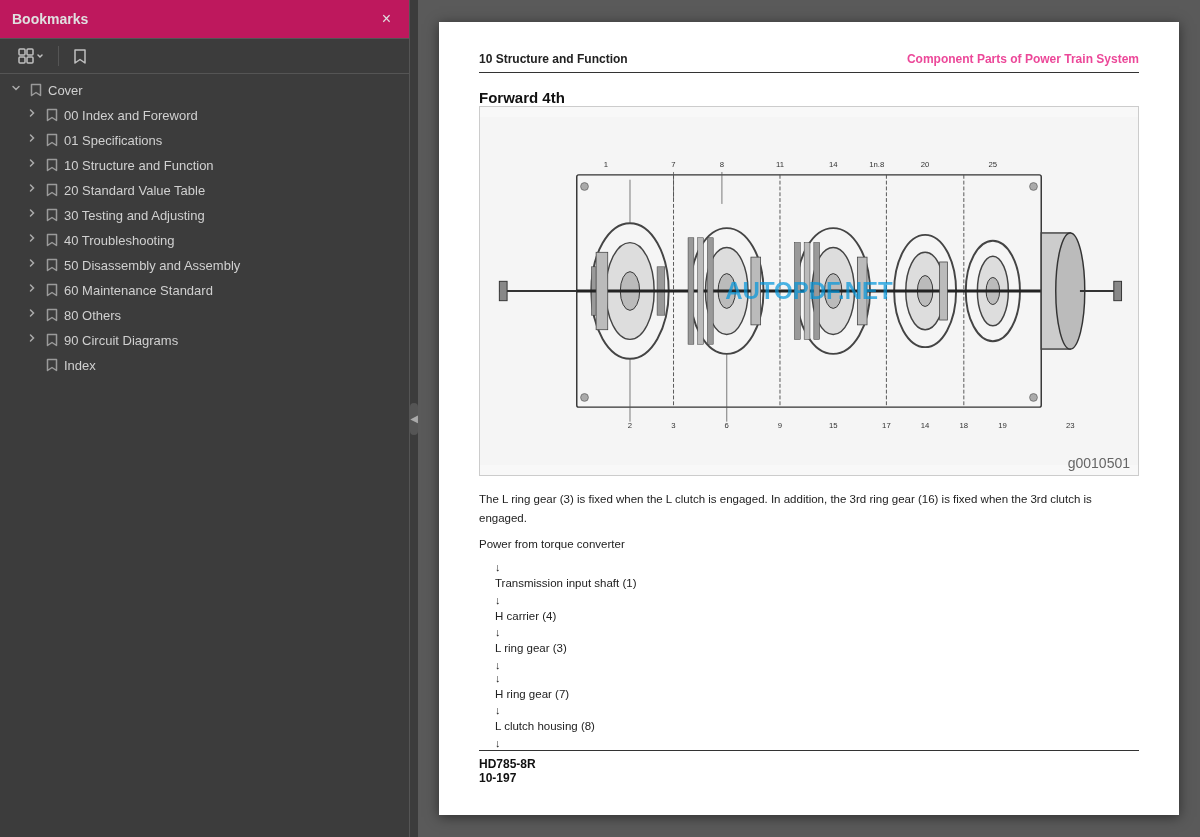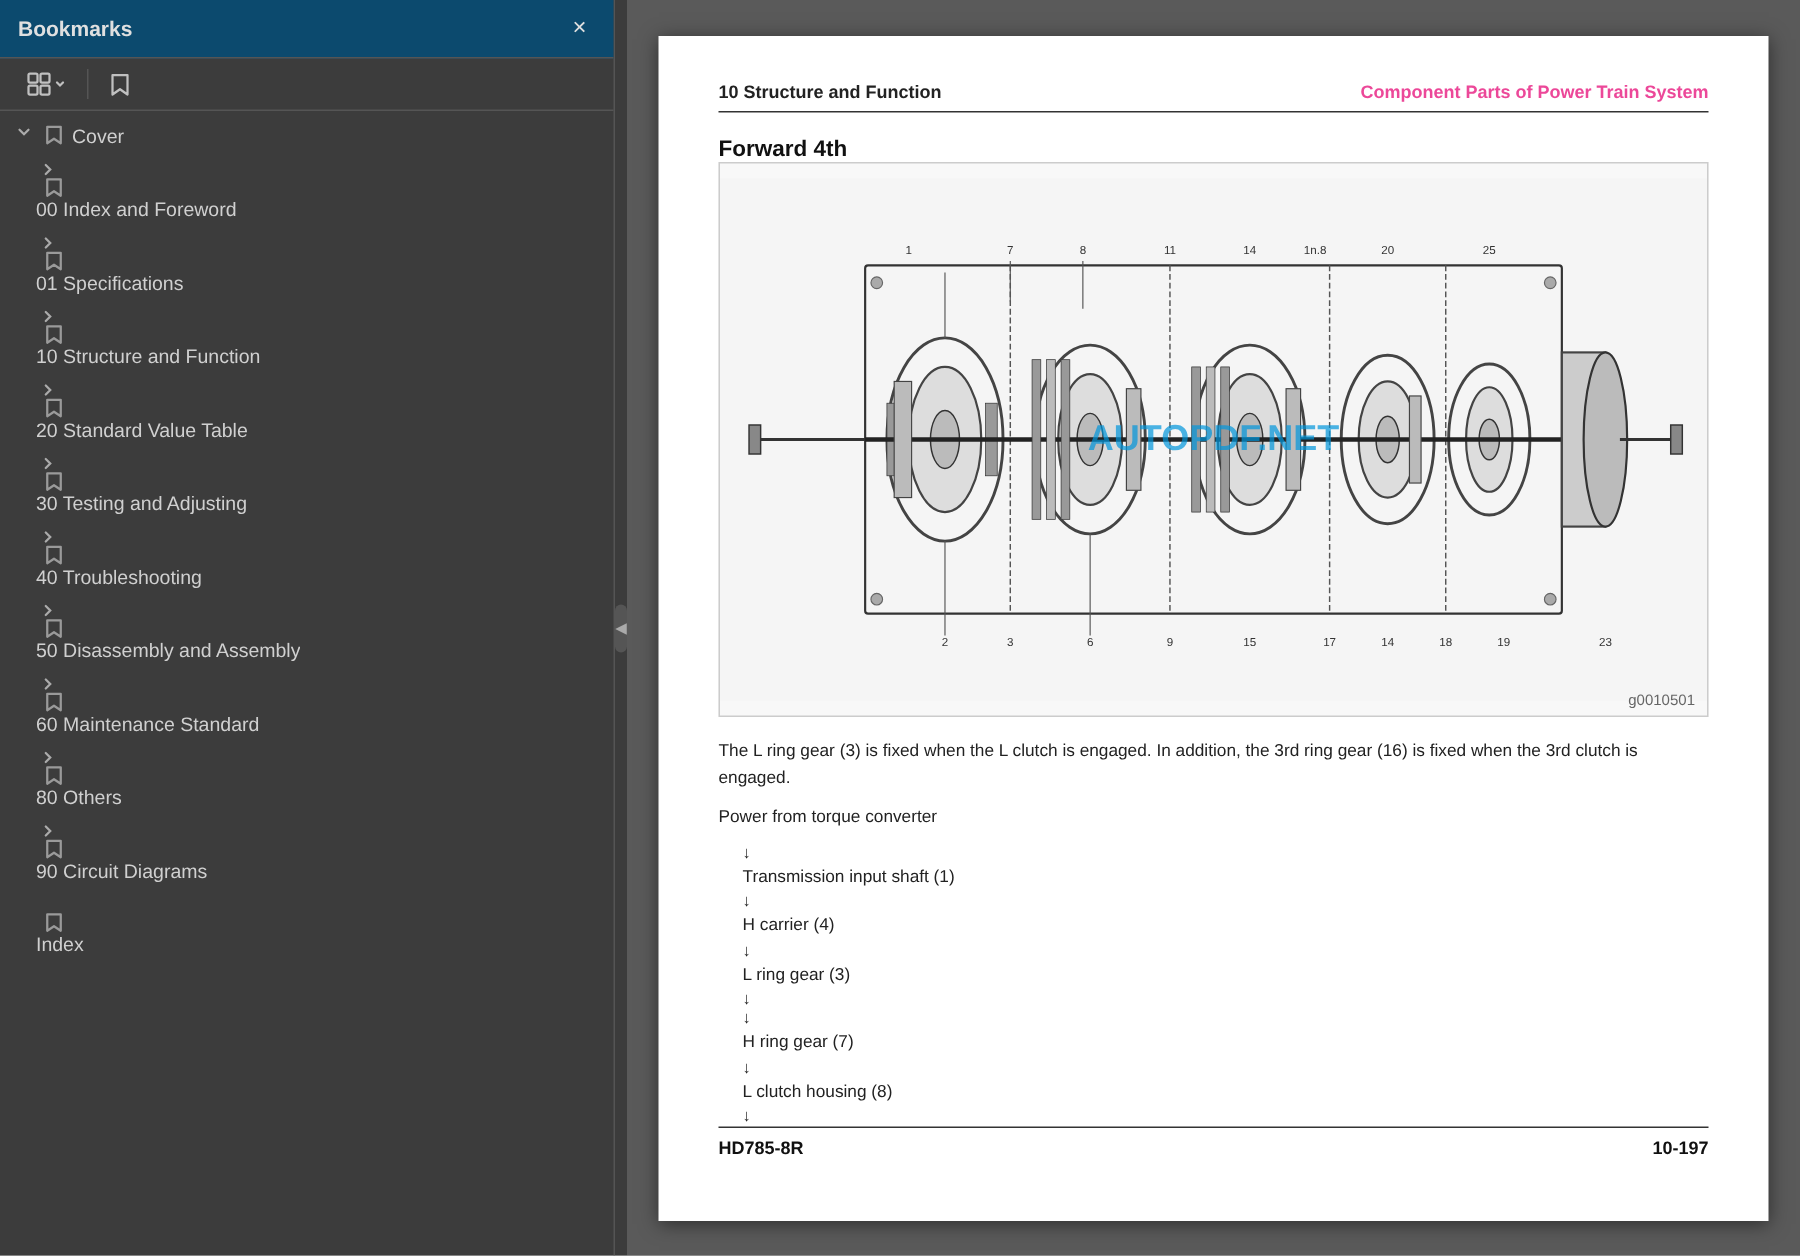--- a/index.html
+++ b/index.html
@@ -22,21 +22,21 @@
       flex-direction: column;
       position: relative;
       border-right: 1px solid #555;
     }
 
     #sidebar-header {
       display: flex;
       align-items: center;
       justify-content: space-between;
       padding: 8px 12px;
-      background: #0c4a6e;
+      background: #be185d;
       border-bottom: 1px solid #555;
       min-height: 38px;
     }
 
     #sidebar-title {
       font-size: 14px;
       font-weight: 600;
       color: #e0e0e0;
     }
 
@@ -121,21 +121,21 @@
     .bm-bookmark-icon svg { width: 12px; height: 14px; }
 
     .bm-label {
       flex: 1;
       white-space: nowrap;
       overflow: hidden;
       text-overflow: ellipsis;
     }
 
     .bm-indent-1 { padding-left: 8px; }
-    .bm-indent-2 { padding-left: 24px; flex-direction: column; }
+    .bm-indent-2 { padding-left: 24px; }
 
     
     #splitter {
       width: 8px;
       background: #3c3c3c;
       cursor: col-resize;
       display: flex;
       align-items: center;
       justify-content: center;
       z-index: 10;
@@ -237,21 +237,21 @@
       white-space: nowrap;
       pointer-events: none;
       z-index: 5;
       font-family: Arial, sans-serif;
     }
 
     #diagram-id {
       position: absolute;
       bottom: 4px;
       right: 8px;
-      font-size: 10px;
+      font-size: 14px;
       color: #666;
     }
 
     .content-text {
       font-size: 11.5px;
       color: #222;
       line-height: 1.6;
       margin-bottom: 8px;
     }
 
@@ -267,20 +267,21 @@
       color: #222;
       margin-left: 16px;
       line-height: 1.2;
     }
 
     #page-footer {
       display: flex;
       justify-content: space-between;
       border-top: 1px solid #333;
       padding-top: 6px;
+      flex-direction: column;
     }
 
     #model-number {
       font-size: 12px;
       font-weight: bold;
       color: #111;
     }
 
     #page-number {
       font-size: 12px;

